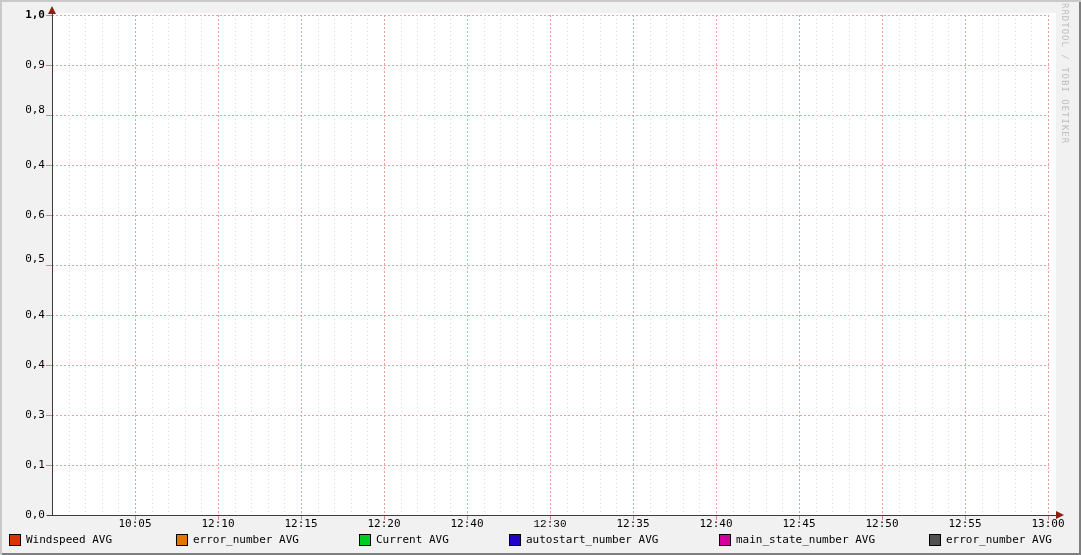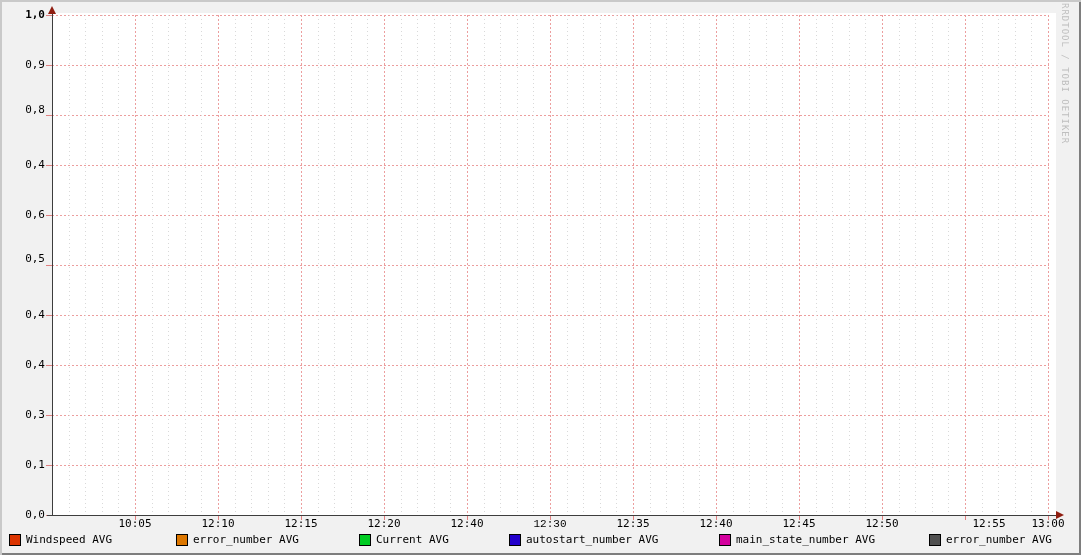--- a/index.html
+++ b/index.html
@@ -150,21 +150,21 @@
       <div class="xlabel" style="left: 135px;">10:05</div>
       <div class="xlabel" style="left: 218px;">12:10</div>
       <div class="xlabel" style="left: 301px;">12:15</div>
       <div class="xlabel" style="left: 384px;">12:20</div>
       <div class="xlabel" style="left: 467px;">12:40</div>
       <div class="xlabel" style="left: 550px; font-family: Liberation Mono, monospace;">12:30</div>
       <div class="xlabel" style="left: 633px;">12:35</div>
       <div class="xlabel" style="left: 716px;">12:40</div>
       <div class="xlabel" style="left: 799px;">12:45</div>
       <div class="xlabel" style="left: 882px;">12:50</div>
-      <div class="xlabel" style="left: 965px; margin-left: 24px;">12:55</div>
+      <div class="xlabel" style="left: 965px;">12:55</div>
       <div class="xlabel" style="left: 1048px;">13:00</div>
     </div>
   <div id="legend">
       <div class="legend-item" style="left: 9px;">
         <span class="swatch" style="background: rgb(220, 52, 0);"></span>
         <span>Windspeed AVG</span>
       </div>
       <div class="legend-item" style="left: 176px;">
         <span class="swatch" style="background: rgb(221, 119, 0);"></span>
         <span>error_number AVG</span>

